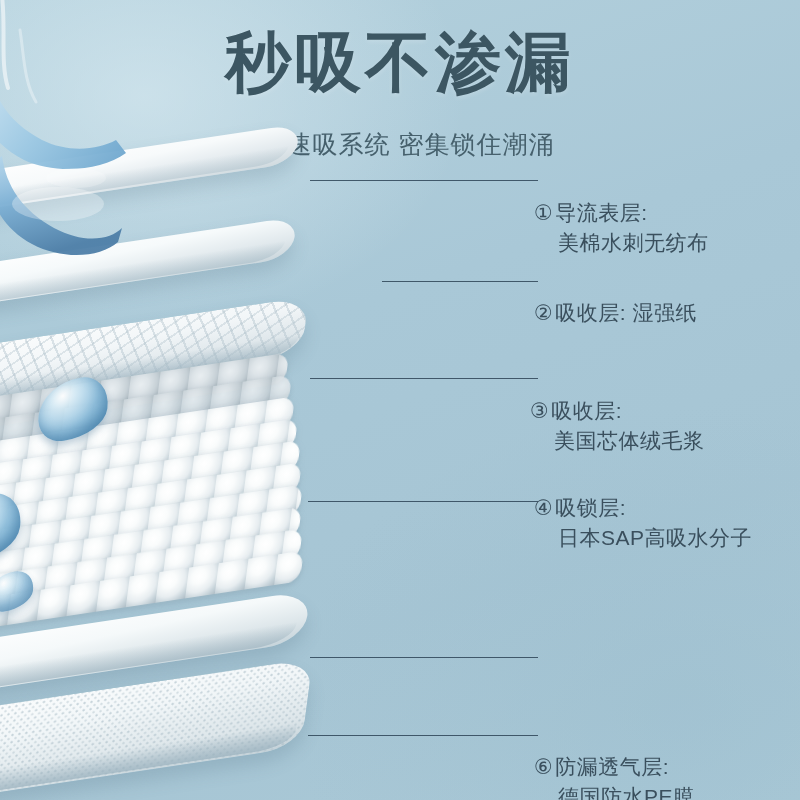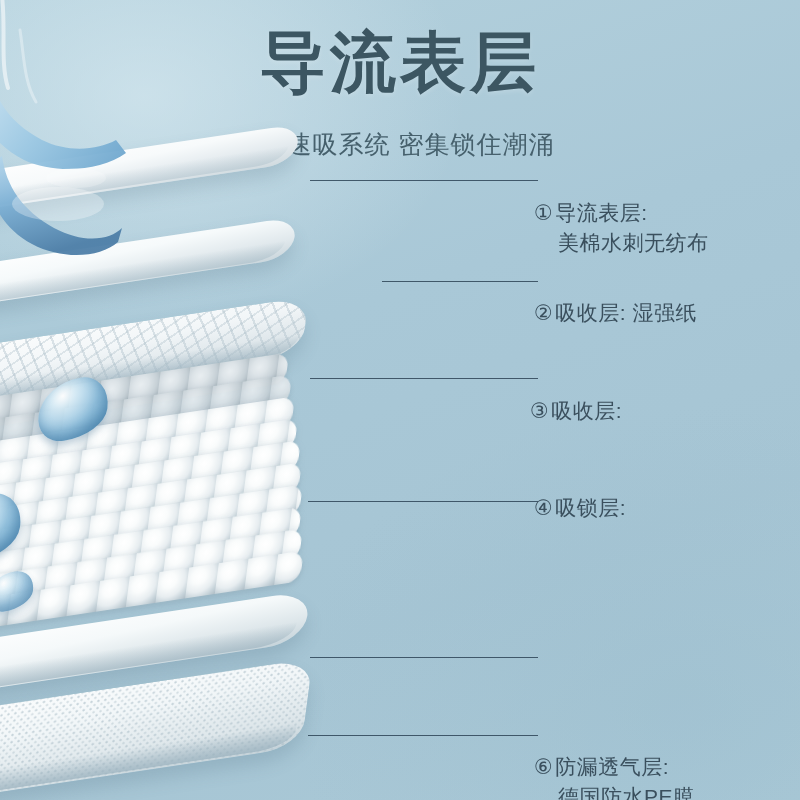--- a/index.html
+++ b/index.html
@@ -225,21 +225,21 @@
     padding-left: 24px;
   }
 </style>
 </head>
 <body>
 
 <div id="stage">
 
   <div class="bg-glow"></div>
 
-  <div class="title">导流表层</div>
+  <div class="title">秒吸不渗漏</div>
   <div class="subtitle">6层速吸系统 密集锁住潮涌</div>
 
   <div id="illustration">
 
     <div class="slab layer l1"></div>
     <div class="slab layer l2"></div>
     <div class="slab layer l3"></div>
 
     <div class="layer l4">
       <div class="bead-row gray" style="top:0px;   left:6px;  right:34px;"></div>
@@ -298,24 +298,26 @@
     <span class="num">①</span><span class="txt">导流表层:</span>
     <span class="sub">美棉水刺无纺布</span>
   </div>
 
   <div class="callout" style="left:534px; top:268px;">
     <span class="num">②</span><span class="txt">吸收层:</span> <span class="txt">湿强纸</span>
   </div>
 
   <div class="callout" style="left:530px; top:366px;">
     <span class="num">③</span><span class="txt">吸收层:</span>
+    <span class="sub">美国芯体绒毛浆</span>
   </div>
 
   <div class="callout" style="left:534px; top:463px;">
     <span class="num">④</span><span class="txt">吸锁层:</span>
+    <span class="sub">日本SAP高吸水分子</span>
   </div>
 
 
   <div class="callout" style="left:534px; top:722px;">
     <span class="num">⑥</span><span class="txt">防漏透气层:</span>
     <span class="sub">德国防水PE膜</span>
   </div>
 
 </div>
 

